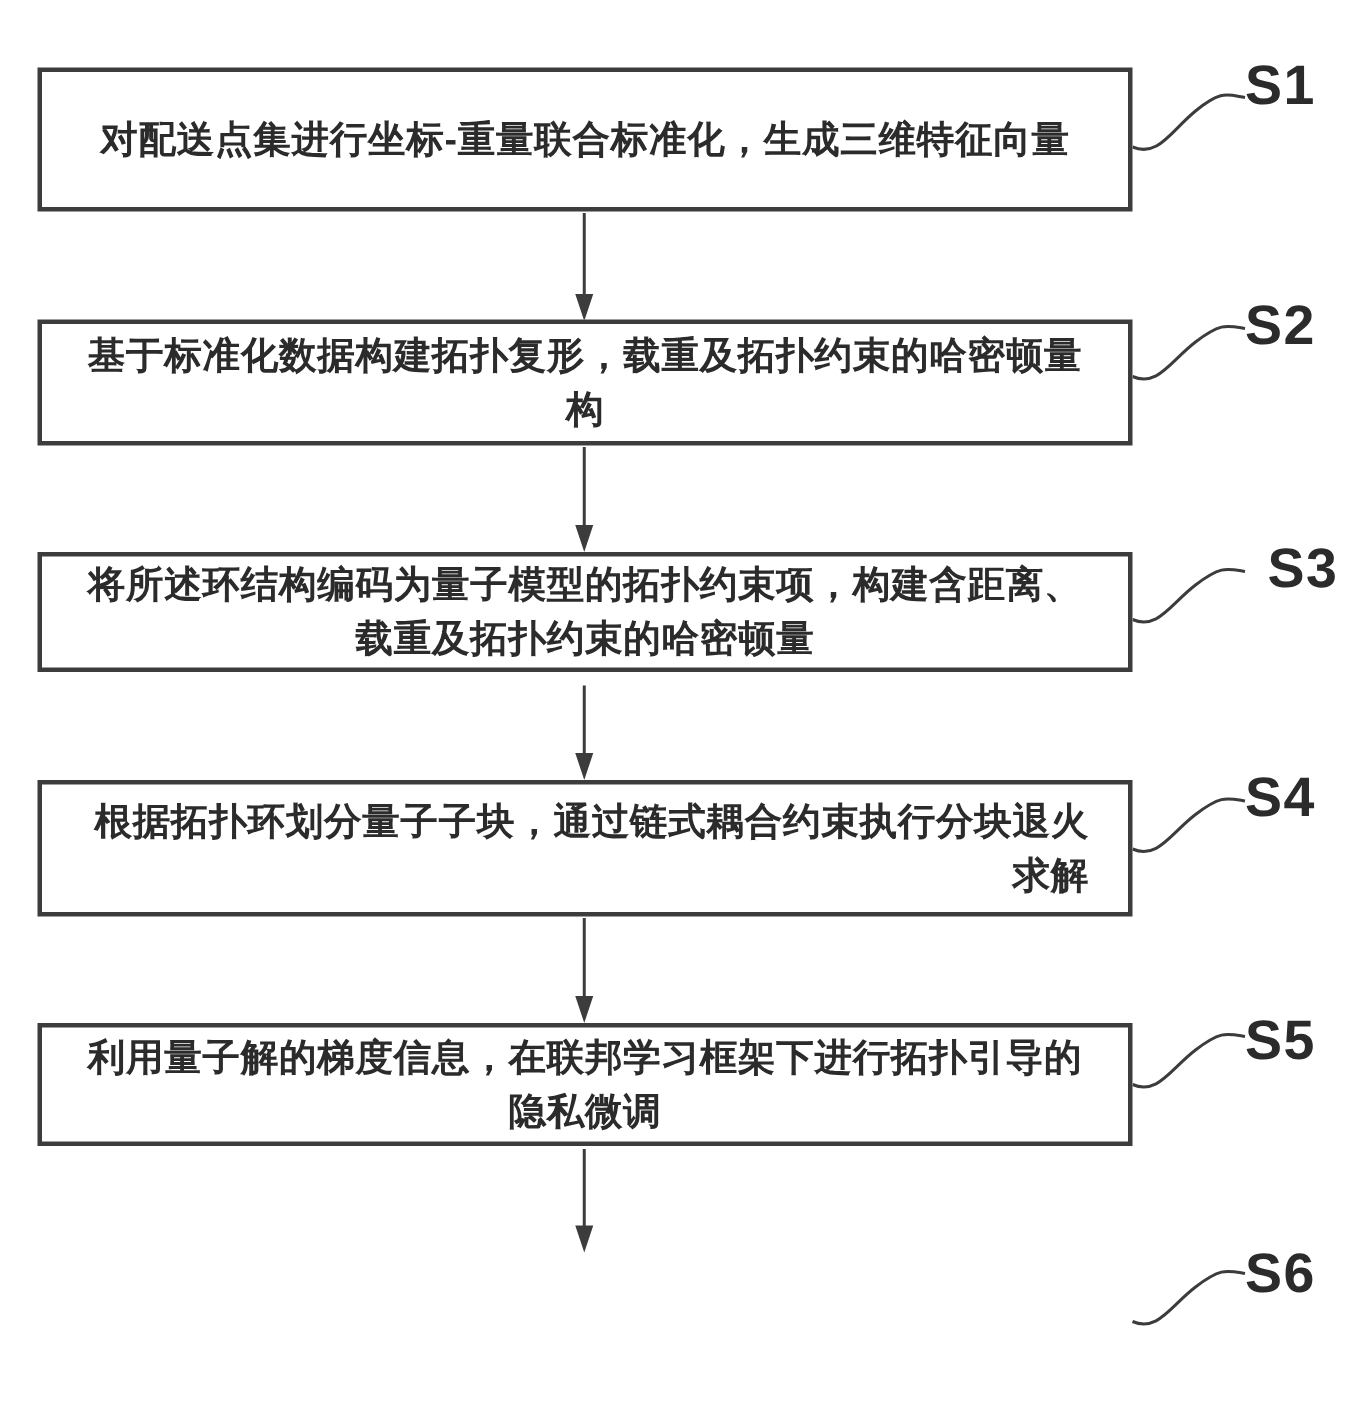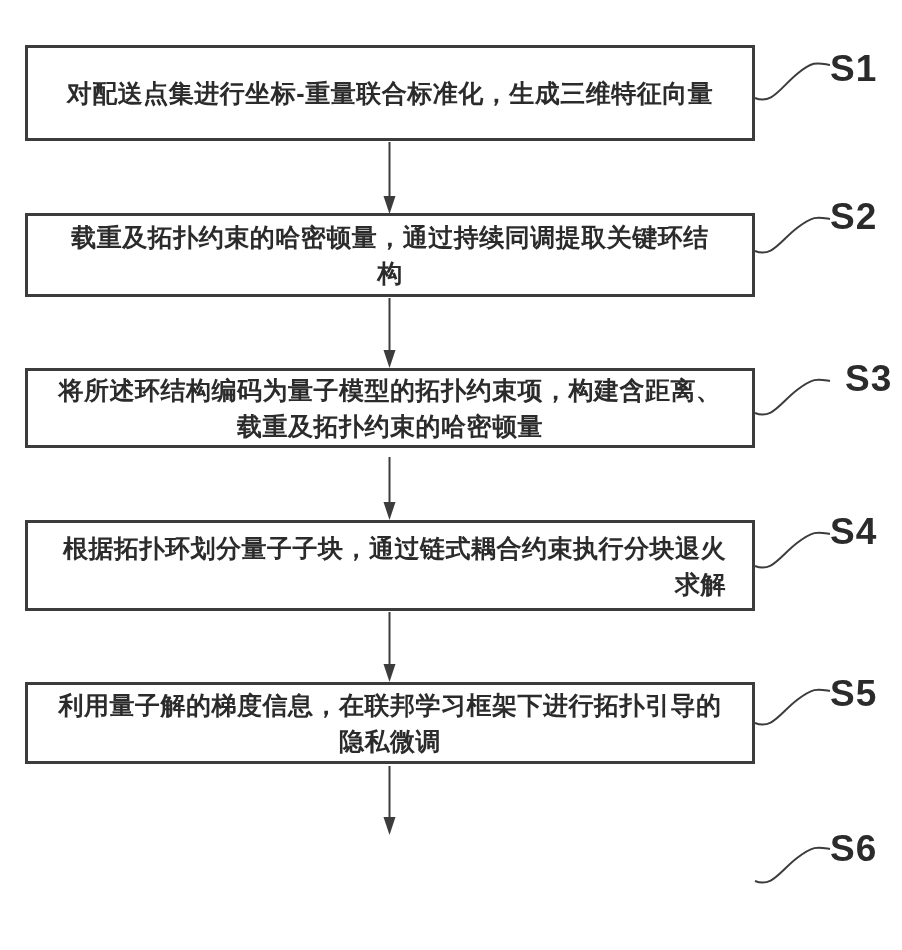--- a/index.html
+++ b/index.html
@@ -47,21 +47,21 @@
   .box-6 { top: 835px; height: 91px; }
   .step-tag {
     position: absolute;
     left: 830px;
     font-size: 37px;
     font-weight: bold;
     color: #2b2b2b;
     letter-spacing: 1px;
     z-index: 3;
   }
-  .tag-1 { top: 36px; margin-top: 12px; }
+  .tag-1 { top: 36px; }
   .tag-2 { top: 196px; text-align: right; }
   .tag-3 { top: 358px; margin-left: 15px; }
   .tag-4 { top: 511px; }
   .tag-5 { top: 673px; }
   .tag-6 { top: 828px; }
   .overlay {
     position: absolute;
     top: 0; left: 0;
     width: 902px;
     height: 950px;
@@ -102,21 +102,21 @@
     <path d="M 755,566 C 772,573 780,556 797,543 S 818,532 830,534" fill="none" stroke="#3c3c3c" stroke-width="2"></path>
     <path d="M 755,723 C 772,730 780,713 797,700 S 818,689 830,691" fill="none" stroke="#3c3c3c" stroke-width="2"></path>
     <path d="M 755,881 C 772,888 780,871 797,858 S 818,847 830,849" fill="none" stroke="#3c3c3c" stroke-width="2"></path>
   </svg>
 
   <div class="step-box box-1">
     <span class="step-line">对配送点集进行坐标-重量联合标准化，生成三维特征向量</span>
   </div>
 
   <div class="step-box box-2">
-    <span class="step-line">载重及拓扑约束的哈密顿量，通过持续同调提取关键环结</span>
+    <span class="step-line">基于标准化数据构建拓扑复形，载重及拓扑约束的哈密顿量</span>
     <span class="step-line">构</span>
   </div>
 
   <div class="step-box box-3">
     <span class="step-line">将所述环结构编码为量子模型的拓扑约束项，构建含距离、</span>
     <span class="step-line">载重及拓扑约束的哈密顿量</span>
   </div>
 
   <div class="step-box box-4">
     <span class="step-line">根据拓扑环划分量子子块，通过链式耦合约束执行分块退火</span>

